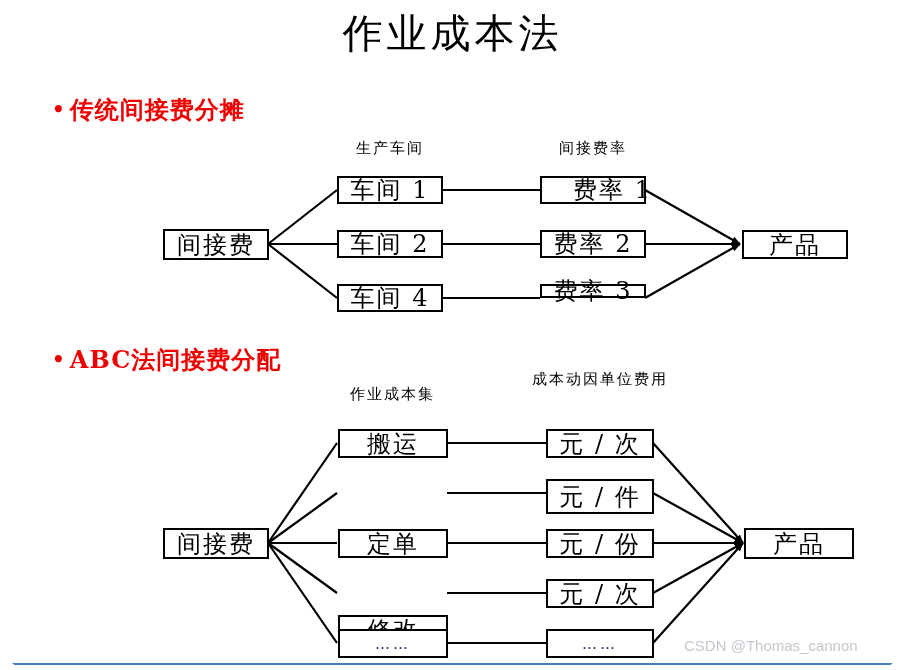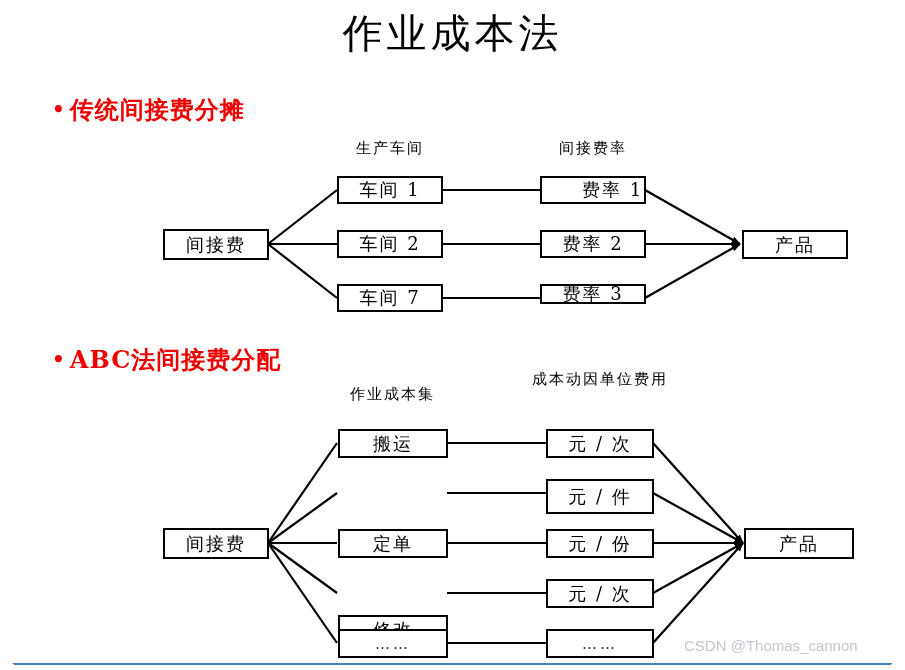--- a/index.html
+++ b/index.html
@@ -68,21 +68,21 @@
 
   .node-box {
     position: absolute;
     border: 2px solid #000000;
     background: #ffffff;
     box-sizing: border-box;
     display: flex;
     align-items: center;
     justify-content: center;
     font-family: "DejaVu Serif", "Liberation Serif", serif;
-    font-size: 18px;
+    font-size: 24px;
     color: #000000;
     letter-spacing: 2px;
     white-space: nowrap;
     z-index: 3;
   }
   .node-box.dots {
     font-size: 15px;
     letter-spacing: 3px;
     color: #2b2b6b;
   }
@@ -171,25 +171,25 @@
     <span class="bullet">•</span><span>ABC法间接费分配</span>
   </div>
 
   <div class="col-label" style="left:330px; top:139px; width:120px;">生产车间</div>
   <div class="col-label" style="left:533px; top:139px; width:120px;">间接费率</div>
 
   <div class="node-box" style="left:163px; top:229px; width:106px; height:31px;">间接费</div>
 
   <div class="node-box" style="left:337px; top:176px; width:106px; height:28px;">车间 1</div>
   <div class="node-box" style="left:337px; top:230px; width:106px; height:28px;">车间 2</div>
-  <div class="node-box" style="left:337px; top:284px; width:106px; height:28px;">车间 7</div>
+  <div class="node-box" style="left:337px; top:284px; width:106px; height:28px;">车间 4</div>
 
   <div class="node-box" style="left:540px; top:176px; width:106px; height:28px;padding-left:39px;">费率 1</div>
   <div class="node-box" style="left:540px; top:230px; width:106px; height:28px;">费率 2</div>
-  <div class="node-box" style="left:540px; top:284px; width:106px; height:20px;text-align:right;">费率 3</div>
+  <div class="node-box" style="left:540px; top:284px; width:106px; height:14px;text-align:right;">费率 3</div>
 
   <div class="node-box" style="left:742px; top:230px; width:106px; height:29px;">产品</div>
 
   <div class="col-label" style="left:325px; top:385px; width:135px;">作业成本集</div>
   <div class="col-label" style="left:500px; top:370px; width:200px;">成本动因单位费用</div>
 
   <div class="node-box" style="left:163px; top:528px; width:106px; height:31px;">间接费</div>
 
   <div class="node-box" style="left:338px; top:429px; width:110px; height:29px;">搬运</div>
   <div class="node-box" style="left:338px; top:529px; width:110px; height:29px;">定单</div>

